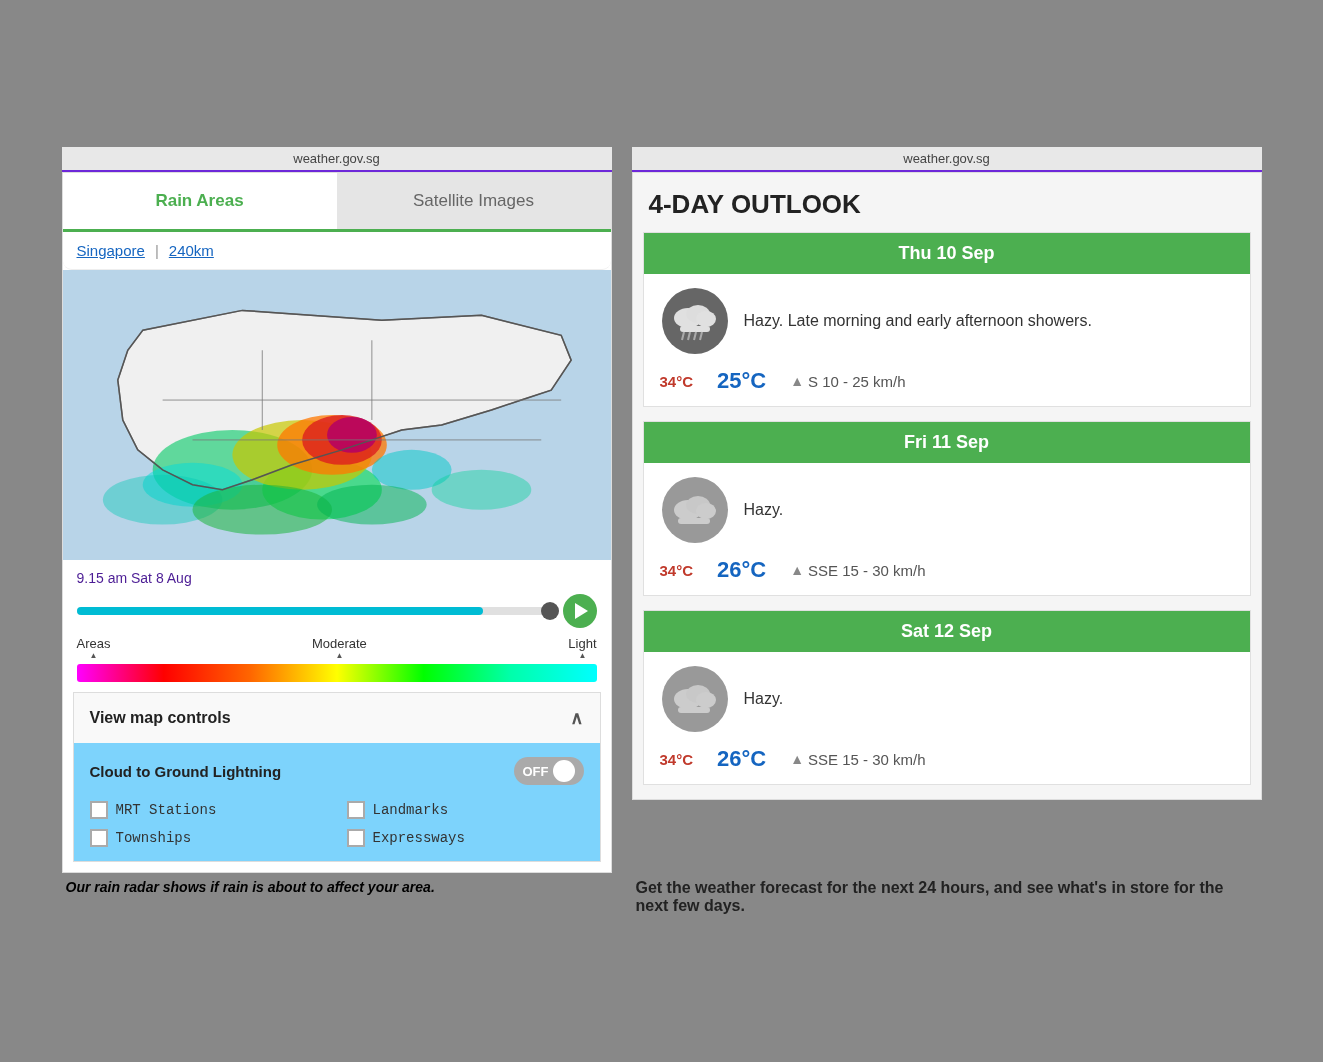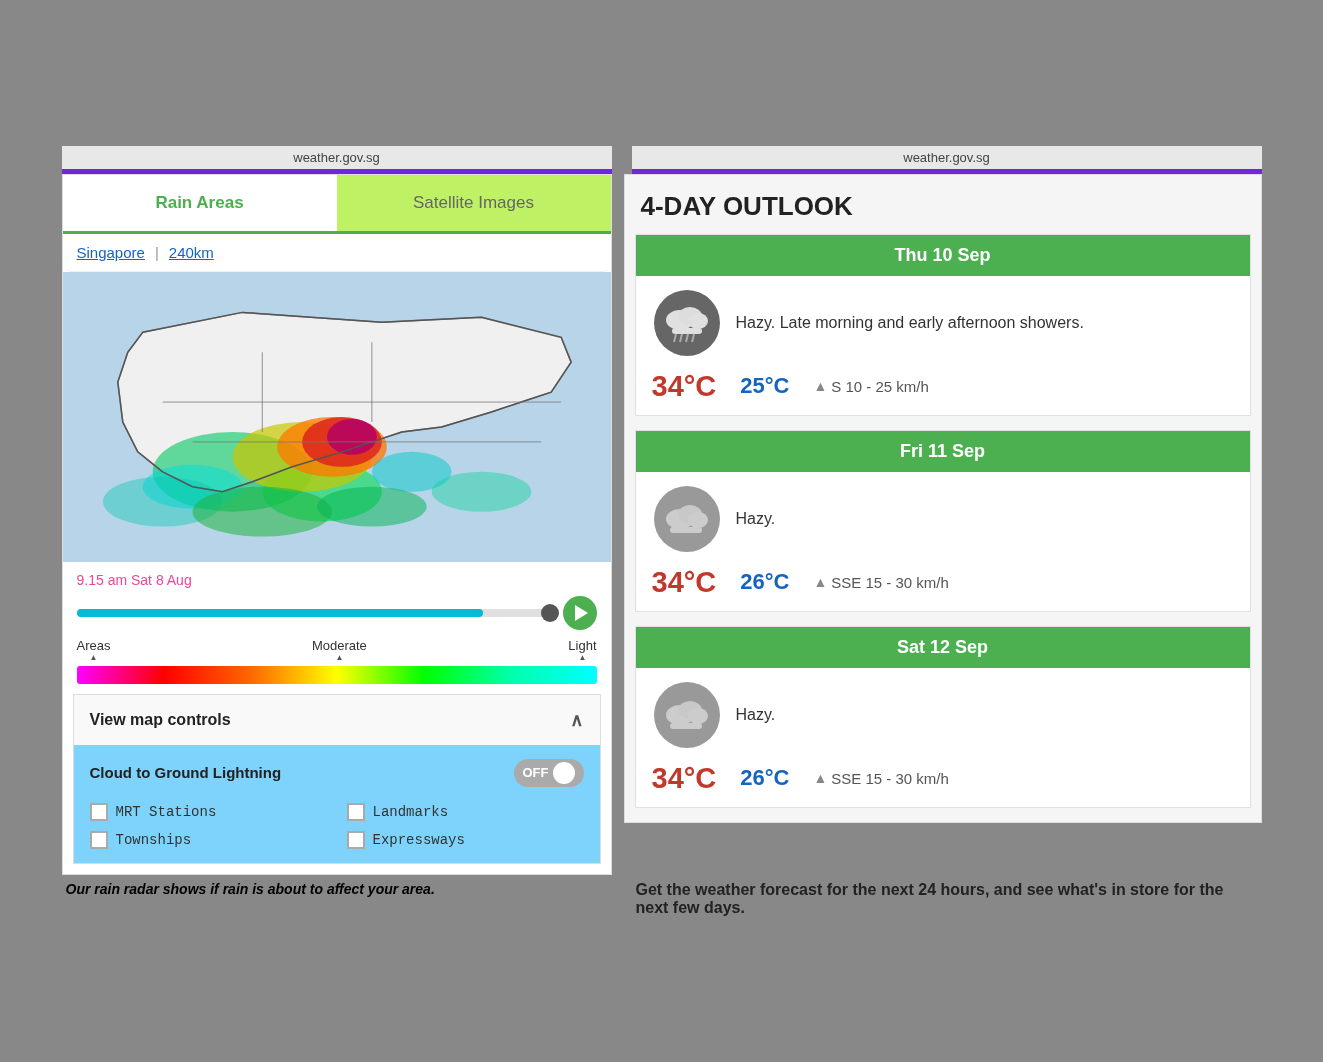--- a/index.html
+++ b/index.html
@@ -9,21 +9,21 @@
       width: 1323px;
       min-height: 1062px;
       display: flex;
       flex-direction: column;
       align-items: center;
       justify-content: center;
     }
     .main-container {
       display: flex;
       width: 1200px;
-      gap: 12px;
+      gap: 20px;
       align-items: flex-start;
     }
 
     
     .left-panel {
       width: 550px;
       background: #fff;
       border: 1px solid #ddd;
     }
     .left-header {
@@ -31,21 +31,21 @@
       border-bottom: 3px solid #4caf50;
       background: #fff;
     }
     .tab {
       flex: 1;
       text-align: center;
       padding: 18px 10px;
       font-size: 17px;
       cursor: pointer;
       color: #666;
-      background: #bef264;
+      background: #e5e5e5;
       border: none;
     }
     .tab.active {
       color: #4caf50;
       background: #fff;
       font-weight: bold;
       border-bottom: 3px solid #4caf50;
       margin-bottom: -3px;
     }
     .view-links {
@@ -72,21 +72,21 @@
       position: relative;
       overflow: hidden;
     }
     .map-svg {
       width: 100%;
       height: 100%;
     }
     .time-label {
       padding: 10px 14px 4px;
       font-size: 14px;
-      color: #ec4899;
+      color: #4c1d95;
     }
     .playback-bar {
       padding: 4px 14px;
       display: flex;
       align-items: center;
       gap: 8px;
     }
     .progress-track {
       flex: 1;
       height: 8px;
@@ -272,21 +272,21 @@
     .weather-desc {
       font-size: 16px;
       color: #333;
     }
     .day-stats {
       display: flex;
       align-items: center;
       gap: 24px;
     }
     .temp-high {
-      font-size: 29px;
+      font-size: 15px;
       font-weight: bold;
       color: #c0392b;
     }
     .temp-low {
       font-size: 22px;
       font-weight: bold;
       color: #1565c0;
     }
     .wind-info {
       font-size: 15px;
@@ -303,21 +303,21 @@
     
     .browser-chrome {
       display: flex;
       flex-direction: column;
       width: 1200px;
       gap: 0;
     }
     .browser-top {
       display: flex;
       background: #e8e8e8;
-      border-bottom: 5px solid #6d28d9;
+      border-bottom: 2px solid #6d28d9;
       padding: 4px 10px;
       align-items: center;
       font-size: 13px;
       color: #444;
       justify-content: center;
     }
     .bottom-captions {
       display: flex;
       gap: 20px;
       width: 1200px;

